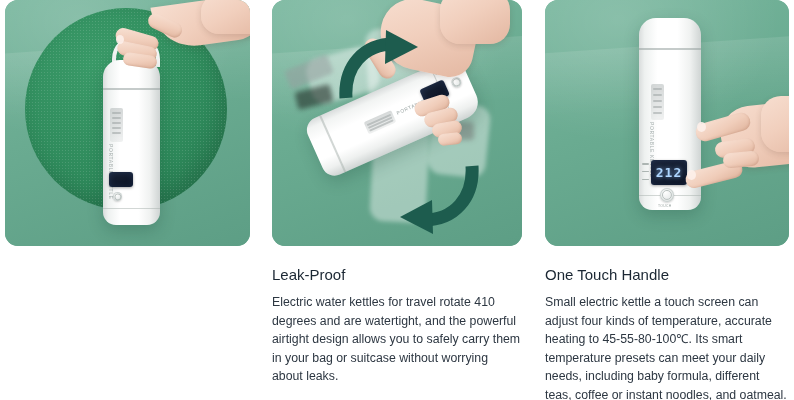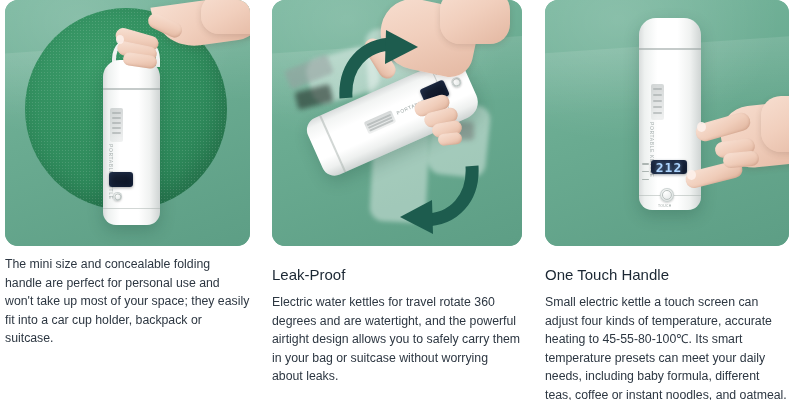--- a/index.html
+++ b/index.html
@@ -277,21 +277,20 @@
       <div class="skin" style="left:148px; top:0px; width:110px; height:44px; border-radius:0 0 30px 48px; transform:rotate(-8deg);"></div>
       <div class="skin" style="left:196px; top:-6px; width:70px; height:40px; border-radius:18px;"></div>
 
       <div class="finger" style="left:110px; top:32px; width:44px; height:15px; border-radius:9px; transform:rotate(16deg);"></div>
       <div class="finger" style="left:112px; top:44px; width:40px; height:14px; border-radius:9px; transform:rotate(12deg);"></div>
       <div class="finger" style="left:118px; top:54px; width:34px; height:13px; border-radius:8px; transform:rotate(8deg);"></div>
       <div class="finger" style="left:142px; top:18px; width:36px; height:15px; border-radius:9px; transform:rotate(26deg);"></div>
       <span class="nail" style="left:111px; top:35px; width:8px; height:9px;"></span>
     </div>
 
-    <p class="body-text">The mini size and concealable folding handle are perfect for personal use and won't take up most of your space; they easily fit into a car cup holder, backpack or suitcase.</p>
   </div>
 
   <div class="column col-2">
 
     <div class="card">
       <div class="bg"></div>
       <div class="sheen"></div>
 
       <div class="ghost" style="left:96px; top:28px; width:52px; height:108px; transform:rotate(-4deg);"></div>
       <div class="ghost-lcd" style="left:112px; top:44px; width:24px; height:16px;"></div>
@@ -343,21 +342,21 @@
         <polygon points="48,0 80,17 47,34" fill="#1d5c4e"></polygon>
       </svg>
 
       <svg class="arrow-svg" style="left:122px; top:160px;" width="86" height="74" viewBox="0 0 86 74">
         <path d="M78,6 C80,38 60,60 30,60 L30,60" stroke="#1d5c4e" stroke-width="13" fill="none" stroke-linecap="butt"></path>
         <polygon points="38,40 6,57 39,74" fill="#1d5c4e"></polygon>
       </svg>
     </div>
 
     <h3 class="heading">Leak-Proof</h3>
-    <p class="body-text">Electric water kettles for travel rotate 360 degrees and are watertight, and the powerful airtight design allows you to safely carry them in your bag or suitcase without worrying about leaks.</p>
+    <p class="body-text">Electric water kettles for travel rotate 410 degrees and are watertight, and the powerful airtight design allows you to safely carry them in your bag or suitcase without worrying about leaks.</p>
   </div>
 
   <div class="column col-3">
 
     <div class="card">
       <div class="bg"></div>
       <div class="sheen"></div>
 
       <div class="kettle-v" style="left:94px; top:18px; width:62px; height:192px;">
         <div class="lid-seam" style="top:30px;"></div>
@@ -365,21 +364,21 @@
 
         <div class="logo-strip" style="left:12px; top:66px; height:36px;">
           <span class="bar" style="top:4px;"></span>
           <span class="bar" style="top:10px;"></span>
           <span class="bar" style="top:16px;"></span>
           <span class="bar" style="top:22px;"></span>
           <span class="bar" style="top:28px;"></span>
         </div>
         <div class="logo-word" style="left:10px; top:104px;">PORTABLE KETTLE</div>
 
-        <div class="lcd" style="left:12px; top:142px; width:36px; height:14px;">
+        <div class="lcd" style="left:12px; top:142px; width:36px; height:25px;">
           <span class="digits" style="font-size:13px;">212</span>
         </div>
 
         <div class="side-ticks" style="left:3px; top:145px; height:17px;">
           <i></i>
             <i></i>
             <i></i>
         </div>
 
         <div class="touch-btn" style="left:21px; top:170px; width:14px; height:14px;">

